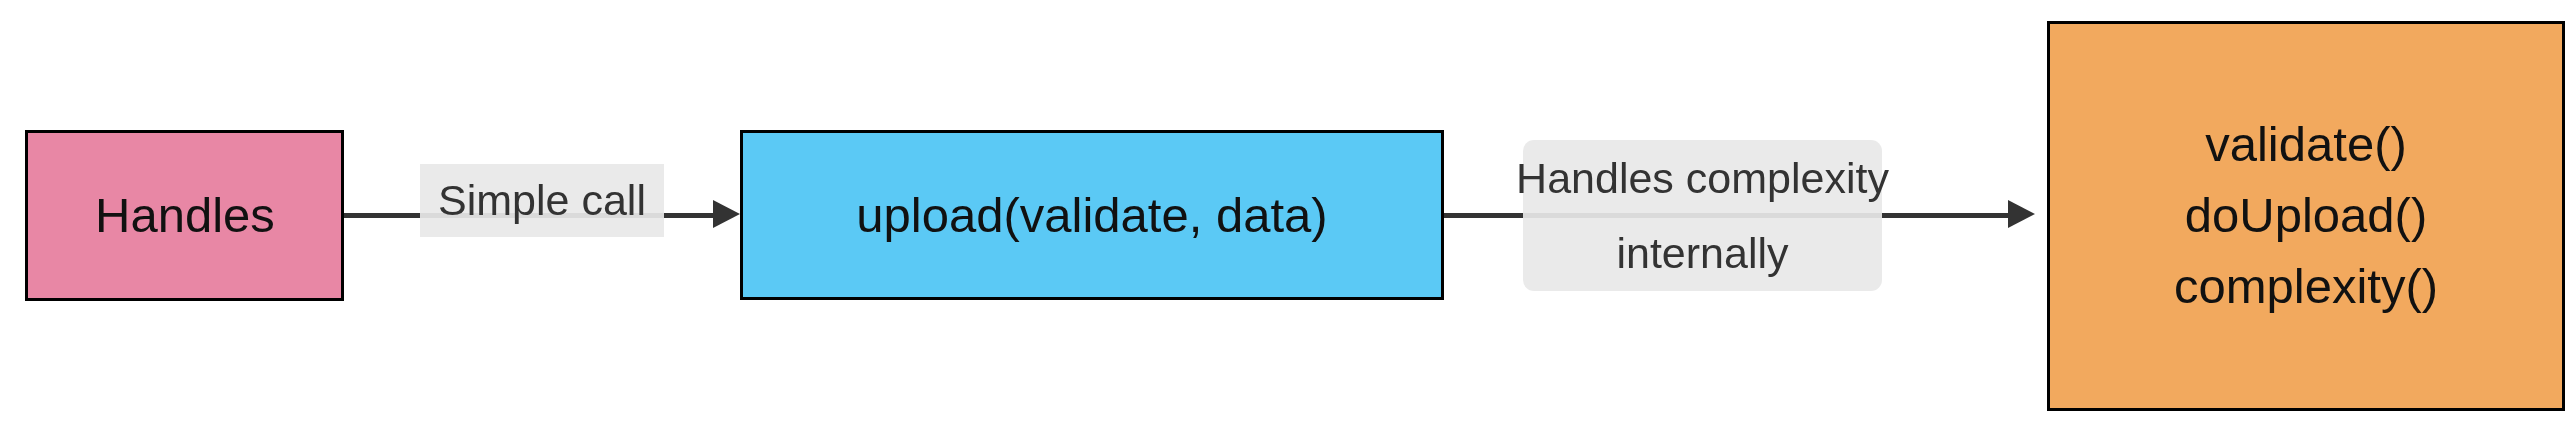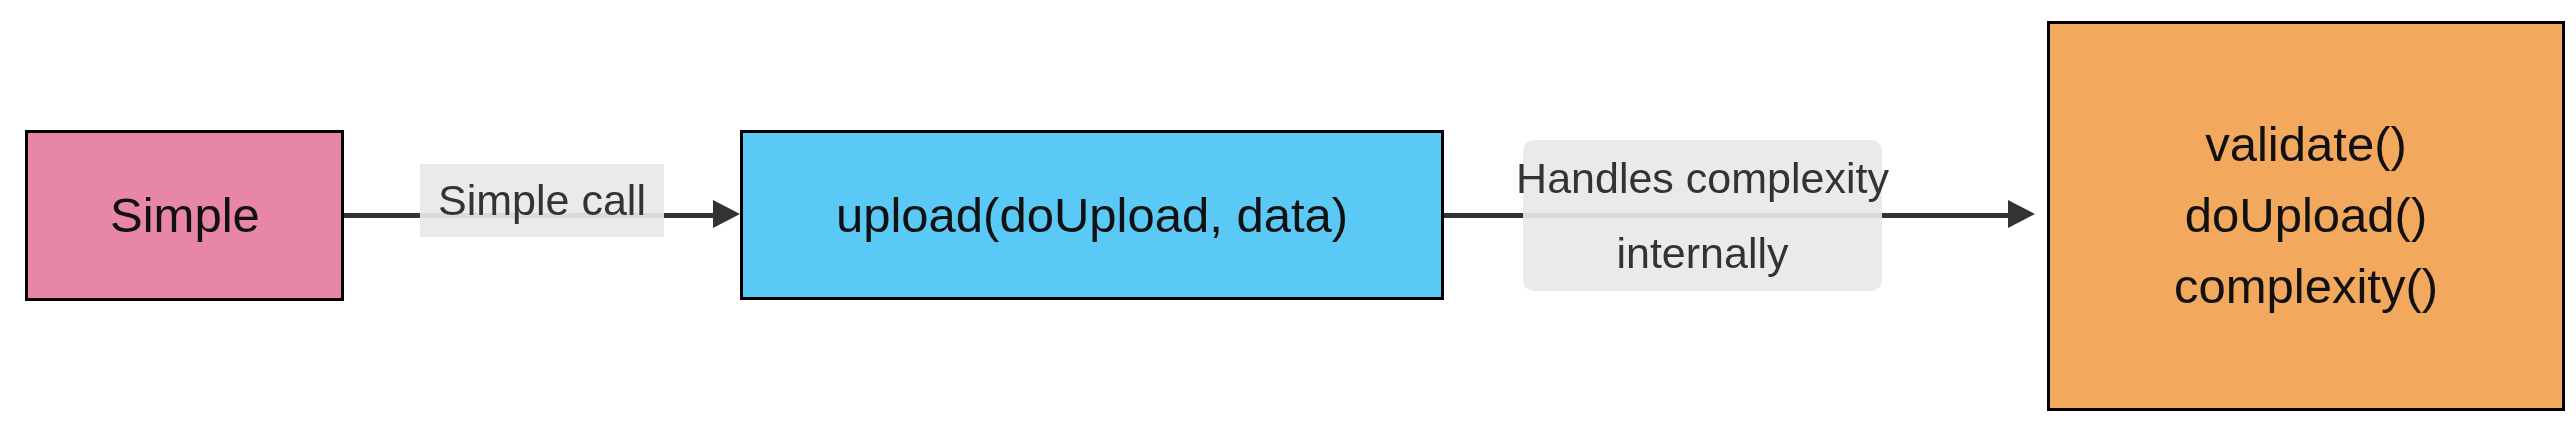--- a/index.html
+++ b/index.html
@@ -73,31 +73,31 @@
   .edge-label-1 { left: 420px;  top: 164px; width: 244px; height: 73px; }
   .edge-label-2 { left: 1523px; top: 140px; width: 359px; height: 151px; border-radius: 11px; }
   .edge-label-2 .label-line { line-height: 75px; }
 </style>
 </head>
 <body>
 
 <div class="canvas">
 
   <div class="node node-caller" style="background-color: rgb(232, 135, 165);">
-    <span>Simple</span>
+    <span>Handles</span>
   </div>
 
   <div class="edge-line edge-line-1"></div>
   <div class="edge-label edge-label-1">
     <span>Simple call</span>
   </div>
   <div class="arrowhead arrowhead-1"></div>
 
   <div class="node node-upload" style="background-color: rgb(91, 201, 245);">
-    <span>upload(doUpload, data)</span>
+    <span>upload(validate, data)</span>
   </div>
 
   <div class="edge-line edge-line-2"></div>
   <div class="edge-label edge-label-2">
     <span class="label-line">Handles complexity</span>
     <span class="label-line">internally</span>
   </div>
   <div class="arrowhead arrowhead-2"></div>
 
   <div class="node node-internals" style="background-color: rgb(242, 169, 94);">

